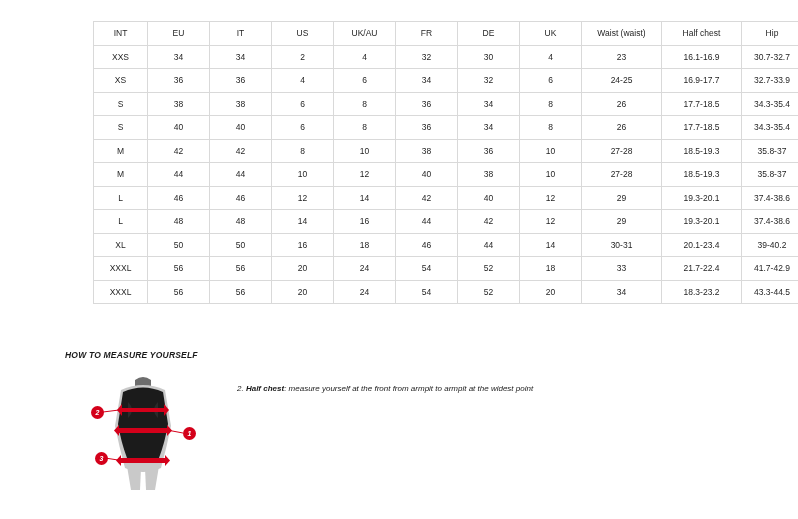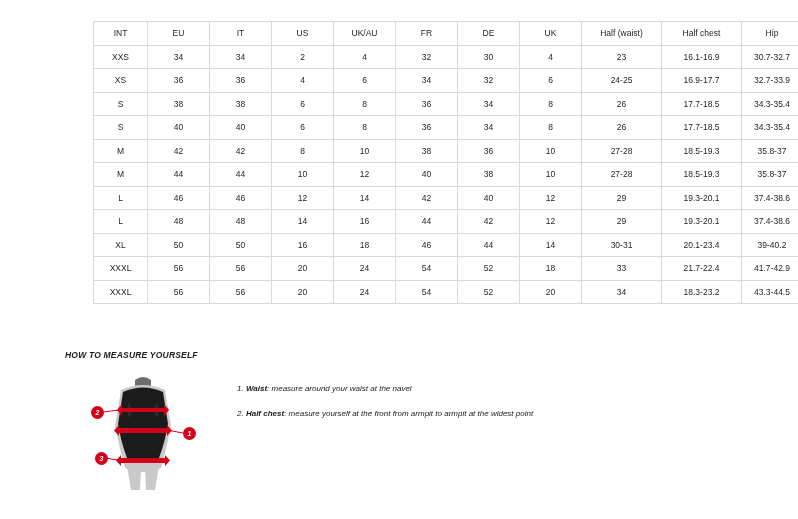--- a/index.html
+++ b/index.html
@@ -147,21 +147,21 @@
       <thead>
         <tr>
           <th>INT</th>
           <th>EU</th>
           <th>IT</th>
           <th>US</th>
           <th>UK/AU</th>
           <th>FR</th>
           <th>DE</th>
           <th>UK</th>
-          <th>Half (waist)</th>
+          <th>Waist (waist)</th>
           <th>Half chest</th>
           <th>Hip</th>
         </tr>
       </thead>
       <tbody>
         <tr>
           <td>XXS</td>
           <td>34</td>
           <td>34</td>
           <td>2</td>
@@ -345,24 +345,20 @@
           <line x1="24" y1="36" x2="8" y2="38" stroke="#d4001a" stroke-width="1"></line>
           <line x1="23" y1="86" x2="10" y2="84" stroke="#d4001a" stroke-width="1"></line>
         </svg>
         <div class="marker m1">1</div>
         <div class="marker m2">2</div>
         <div class="marker m3">3</div>
       </div>
 
       <div class="notes">
         <div class="note">
-          <span>1.</span>
-          <b>Waist</b><span>: measure around your waist at the navel</span>
-        </div>
-        <div class="note">
           <span>2.</span>
           <b>Half chest</b><span>: measure yourself at the front from armpit to armpit at the widest point</span>
         </div>
       </div>
 
     </div>
   </div>
 
 </div>
 

